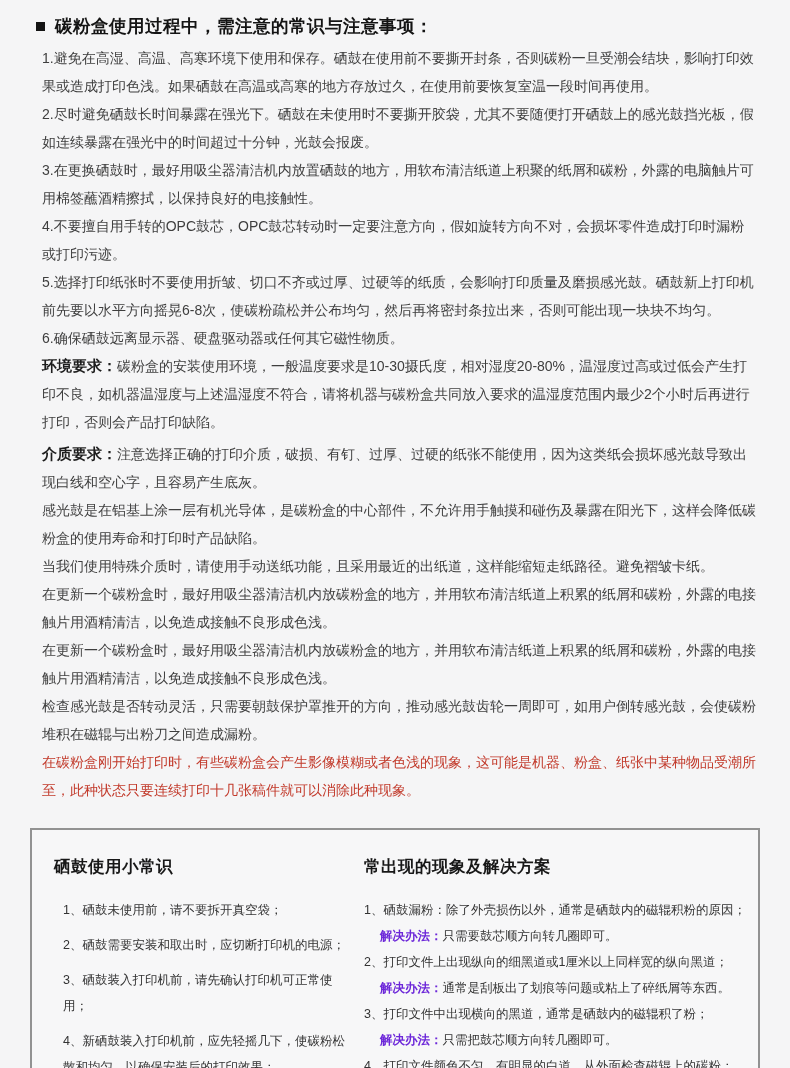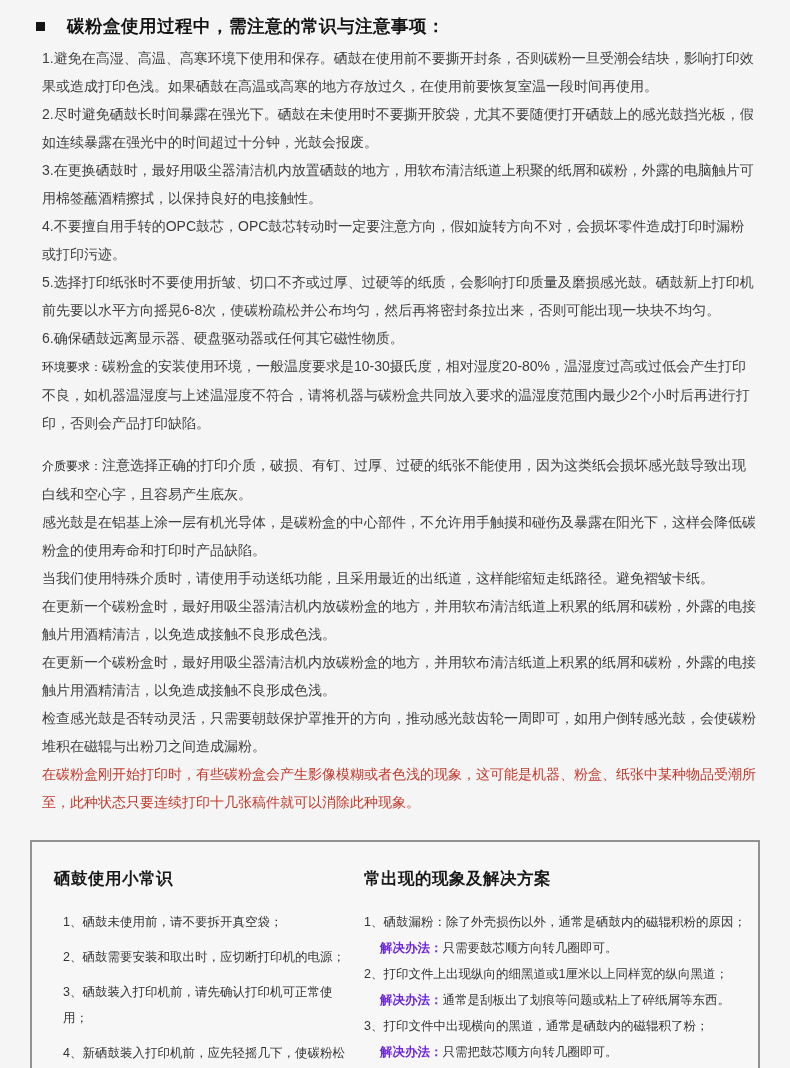--- a/index.html
+++ b/index.html
@@ -4,28 +4,28 @@
 <style>
   html,body{margin:0;padding:0;}
   body{
     width:790px;height:1068px;
     background:#f5f5f6;
     font-family:"Liberation Sans","DejaVu Sans",sans-serif;
     color:#3e3e3e;
     overflow:hidden;
   }
   .doc{padding-top:8px;}
-  .title-row{display:flex;align-items:center;gap:22px;padding:6px 34px 4px 36px;}
+  .title-row{display:flex;align-items:center;gap:10px;padding:6px 34px 4px 36px;}
   .bullet-square{width:9px;height:9px;background:#141414;flex:0 0 auto;}
   .doc-title{font-size:17.5px;font-weight:bold;color:#141414;letter-spacing:.5px;}
   .body-text{padding:2px 34px 0 42px;font-size:14px;line-height:28px;}
   .body-text p{margin:0;}
   .section-para{margin-top:15px;}
-  .section-para.tight{margin-top:14px;}
-  .section-label{font-weight:normal;font-size:12px;color:#1d1d1d;}
+  .section-para.tight{margin-top:4px;}
+  .section-label{font-weight:bold;font-size:15px;color:#1d1d1d;}
   .red-note{color:#c23a2b;}
   
   .tips-box{
     margin:24px 30px 0 30px;
     border:2px solid #929292;
     background:#f7f7f8;
     box-sizing:border-box;
     height:280px;
     padding:24px 10px 16px 22px;
     display:flex;gap:10px;

